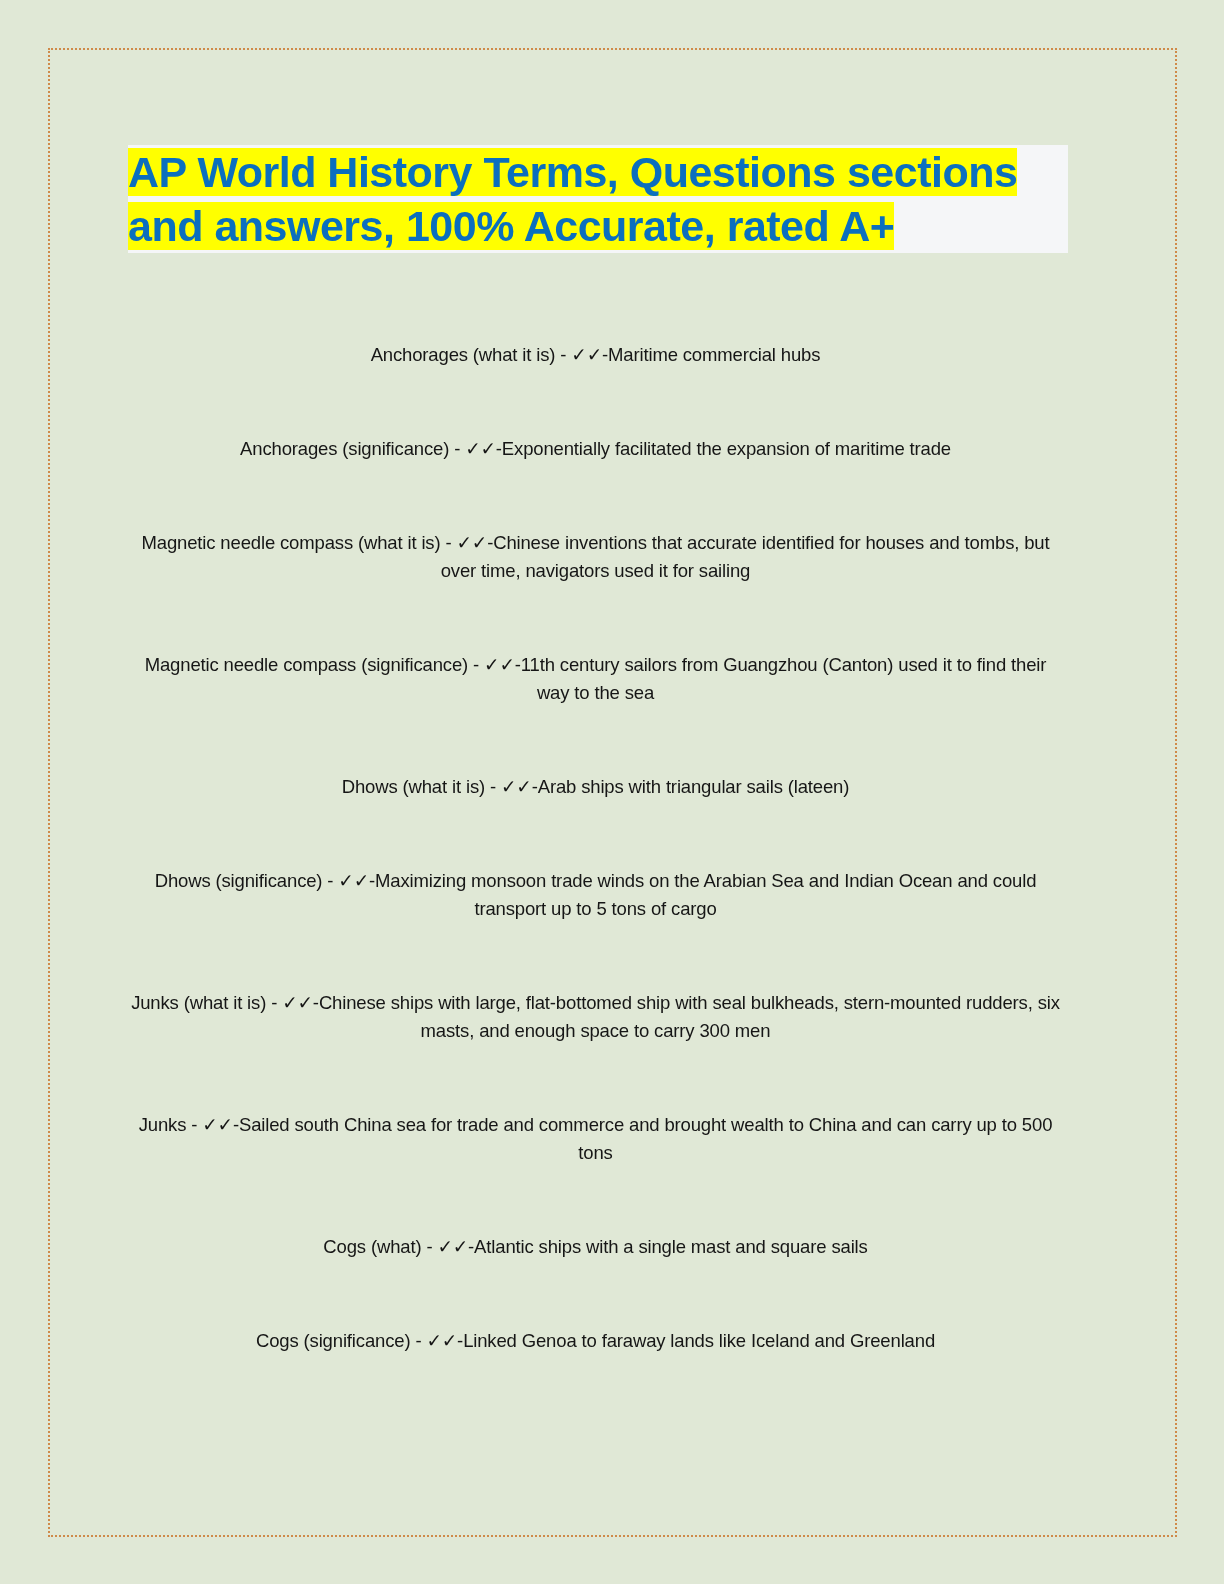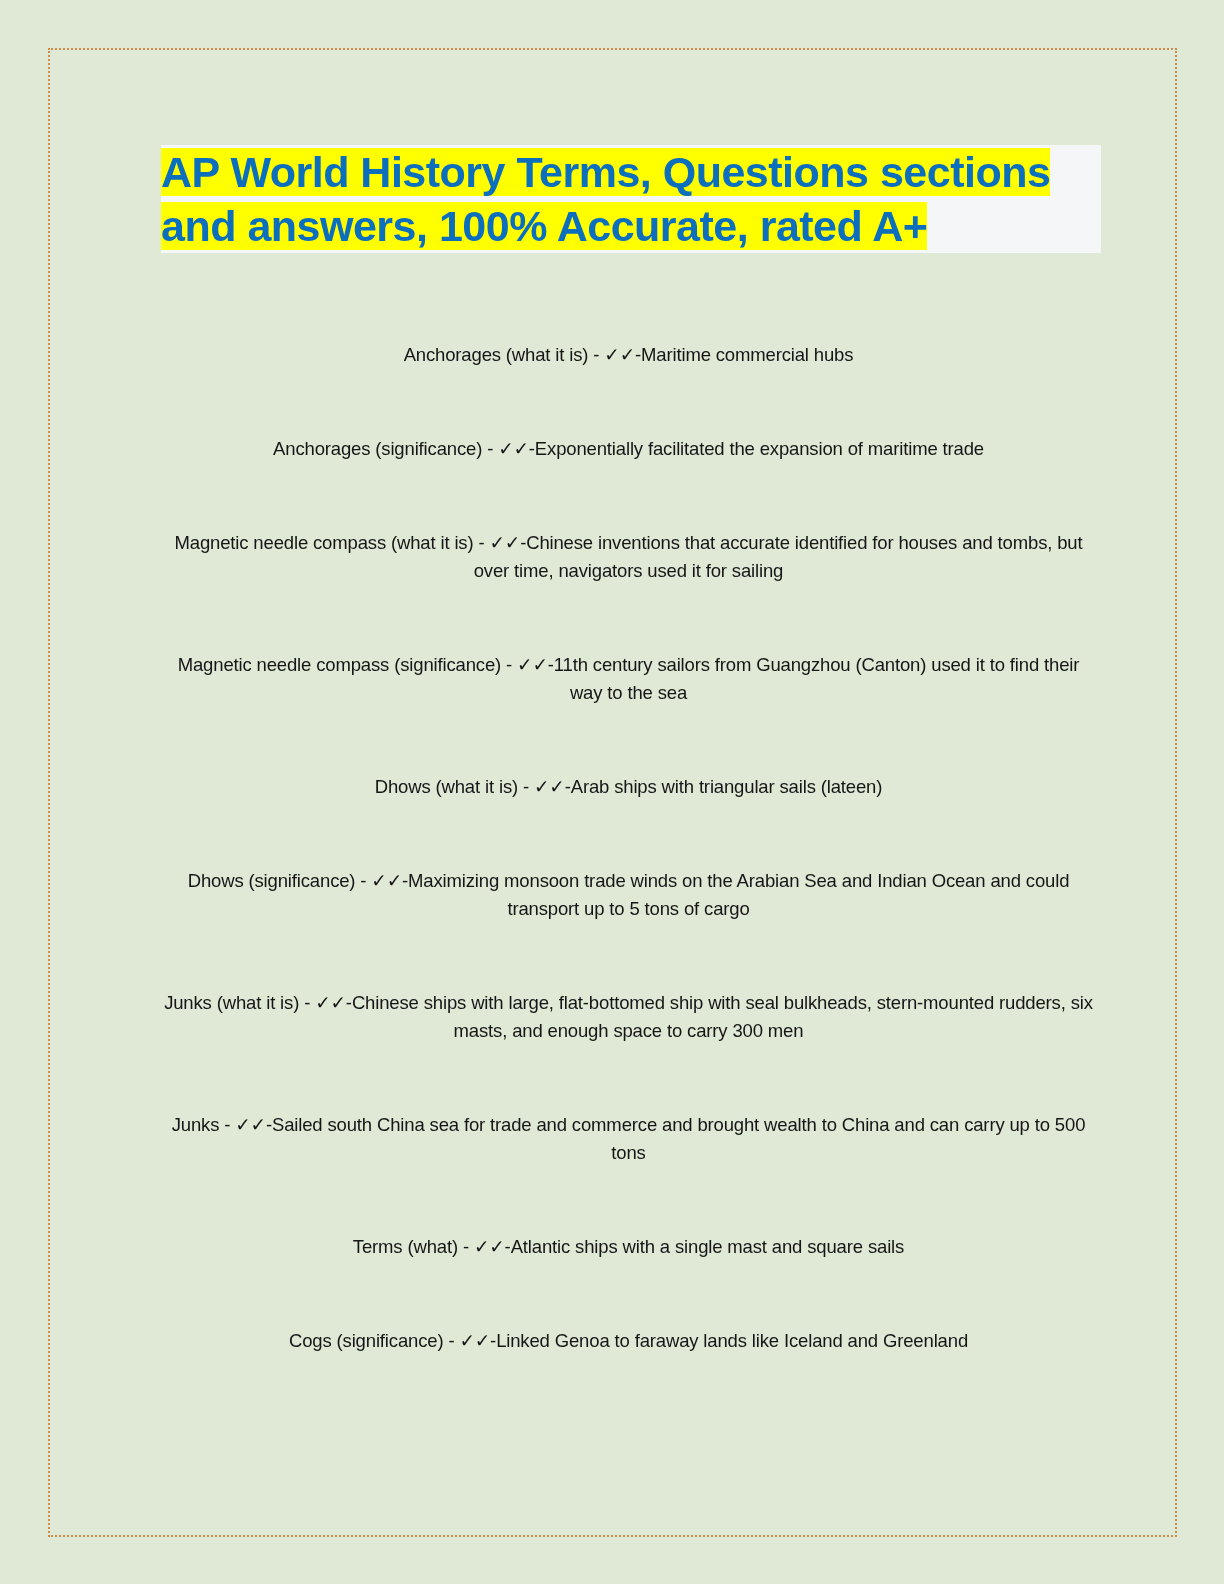--- a/index.html
+++ b/index.html
@@ -28,21 +28,21 @@
     position: absolute;
     left: 48px;
     top: 48px;
     width: 1129px;
     height: 1489px;
     border: 2px dotted var(--border);
     pointer-events: none;
   }
   .content {
     position: absolute;
-    left: 161px;
+    left: 128px;
     top: 145px;
     width: 940px;
   }
   .title-block {
     background: var(--title-box);
     width: 940px;
   }
   .doc-title {
     font-size: 43px;
     line-height: 54px;
@@ -79,17 +79,17 @@
 
     <div class="qa-list">
       <p>Anchorages (what it is) - ✓✓-Maritime commercial hubs</p>
       <p>Anchorages (significance) - ✓✓-Exponentially facilitated the expansion of maritime trade</p>
       <p>Magnetic needle compass (what it is) - ✓✓-Chinese inventions that accurate identified for houses and tombs, but over time, navigators used it for sailing</p>
       <p>Magnetic needle compass (significance) - ✓✓-11th century sailors from Guangzhou (Canton) used it to find their way to the sea</p>
       <p>Dhows (what it is) - ✓✓-Arab ships with triangular sails (lateen)</p>
       <p>Dhows (significance) - ✓✓-Maximizing monsoon trade winds on the Arabian Sea and Indian Ocean and could transport up to 5 tons of cargo</p>
       <p>Junks (what it is) - ✓✓-Chinese ships with large, flat-bottomed ship with seal bulkheads, stern-mounted rudders, six masts, and enough space to carry 300 men</p>
       <p>Junks - ✓✓-Sailed south China sea for trade and commerce and brought wealth to China and can carry up to 500 tons</p>
-      <p>Terms (what) - ✓✓-Atlantic ships with a single mast and square sails</p>
+      <p>Cogs (what) - ✓✓-Atlantic ships with a single mast and square sails</p>
       <p>Cogs (significance) - ✓✓-Linked Genoa to faraway lands like Iceland and Greenland</p>
     </div>
   </div>
 </div>
 
 </body></html>

